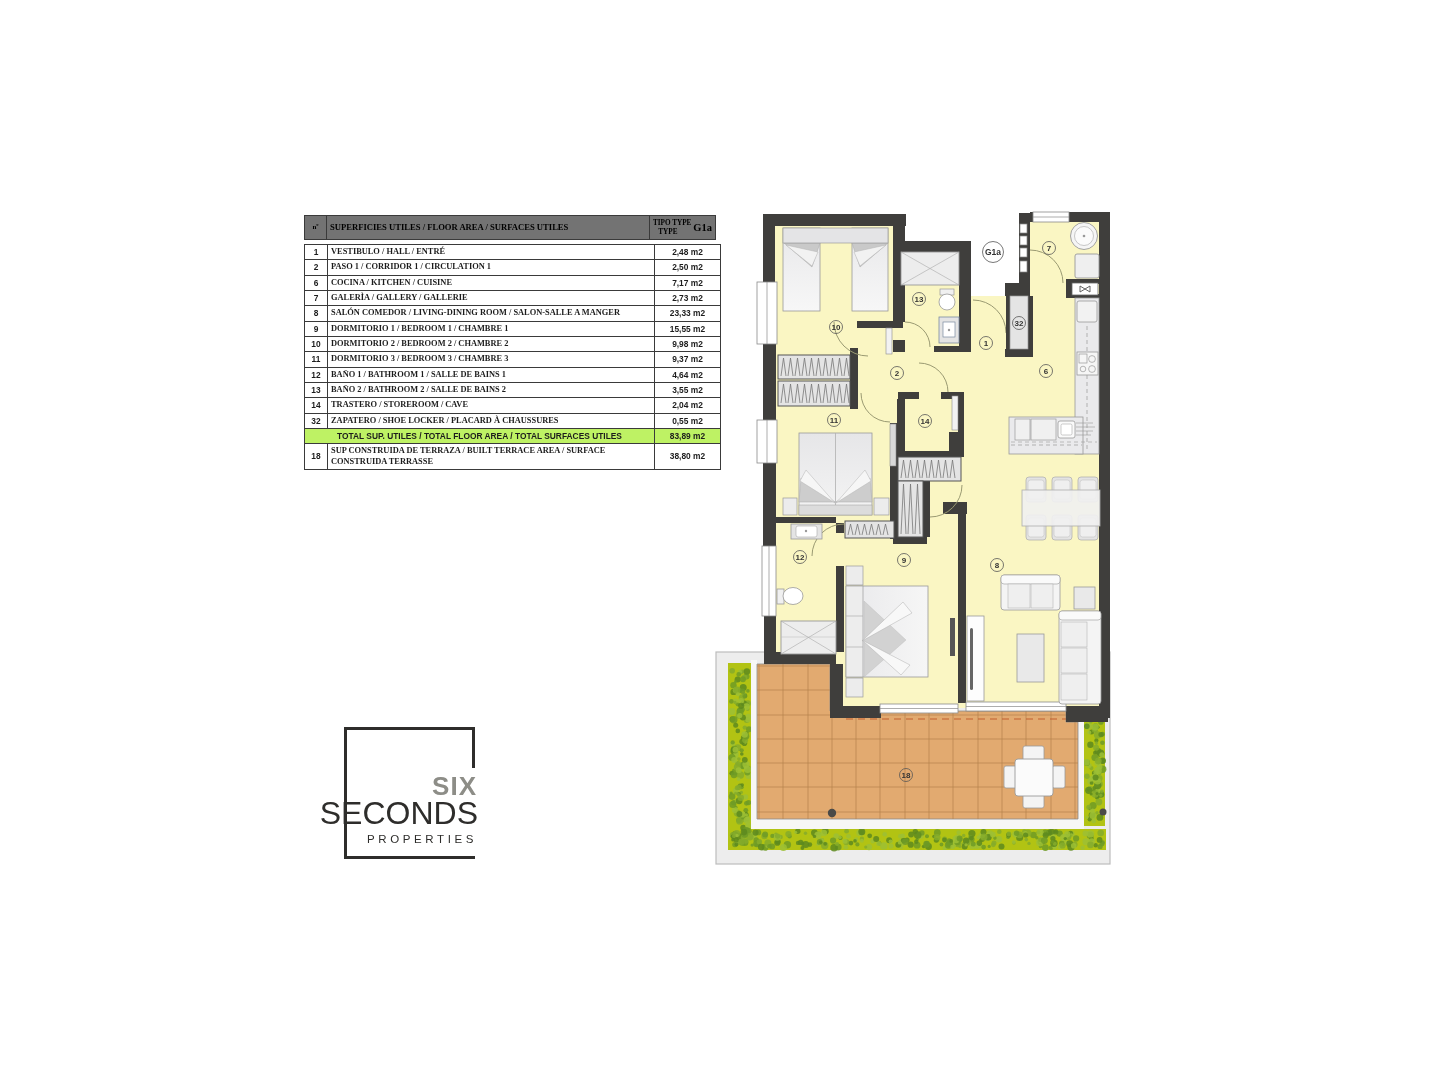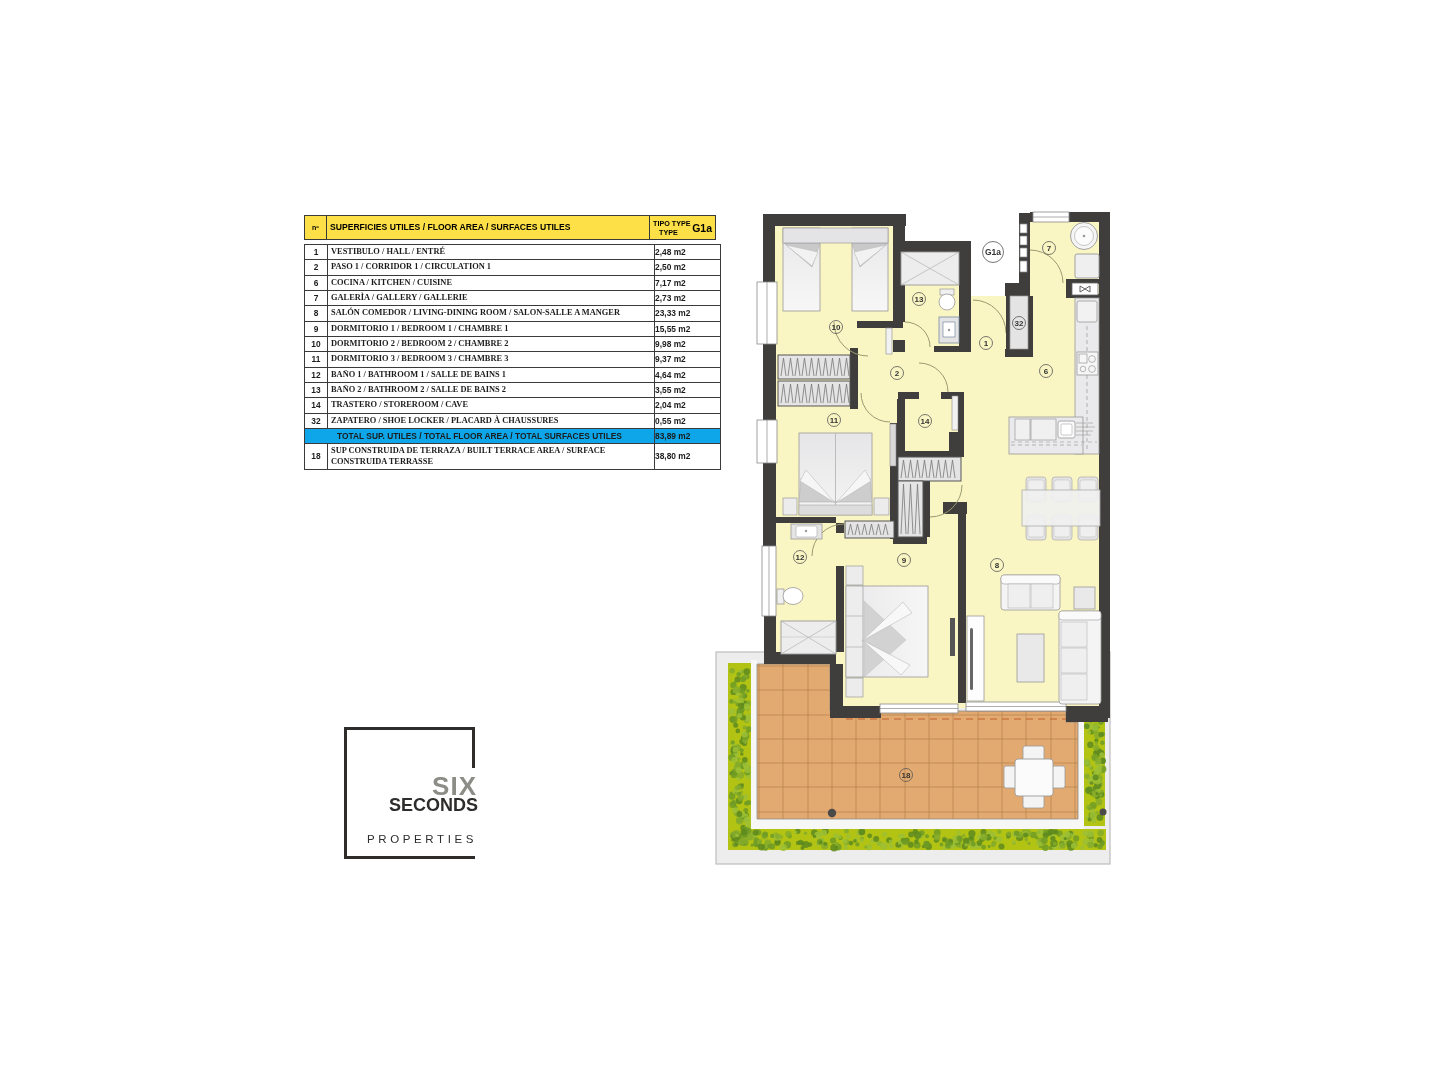--- a/index.html
+++ b/index.html
@@ -1,50 +1,50 @@
 <!DOCTYPE html>
 <html><head>
 <meta charset="utf-8">
 <style>
   html,body { margin:0; padding:0; background:#fff; width:1440px; height:1080px;
                font-family:"Liberation Sans", sans-serif; }
   #page { position:relative; width:1440px; height:1080px; overflow:hidden; }
   .thead { position:absolute; left:304px; top:215px; width:412px; height:25px;
-            border:1.4px solid #3a3a3a; box-sizing:border-box; background:#fde047; }
+            border:1.4px solid #3a3a3a; box-sizing:border-box; background:#737373;font-family:Liberation Serif, serif; }
   .thead .hc1 { position:absolute; left:0; top:0; width:22px; height:100%;
                  border-right:1px solid #3a3a3a; box-sizing:border-box;
                  font-size:7px; font-weight:bold; text-align:center; line-height:23px; }
   .thead .hc2 { position:absolute; left:22px; top:0; width:323px; height:100%;
                  border-right:1px solid #3a3a3a; box-sizing:border-box;
                  font-size:8.6px; font-weight:bold; line-height:23px; padding-left:3px; }
   .thead .hc3 { position:absolute; left:345px; top:0; width:65px; height:100%; font-weight:bold; }
   .thead .tipo { position:absolute; left:3px; top:3px; font-size:7.2px; line-height:9px; white-space:pre; }
   .thead .g1a  { position:absolute; right:3px; top:6px; font-size:10.5px; }
   table.areas { position:absolute; left:304px; top:244px; width:412px; border-collapse:collapse;
                  table-layout:fixed; }
   table.areas td { border:1px solid #3a3a3a; font-size:8.4px; font-weight:bold; color:#1c1c1c;
                     padding:0; height:14.33px; overflow:hidden; line-height:14px; }
   table.areas td.c1 { width:22px; text-align:center; }
   table.areas td.c2 { width:323px; padding-left:3px;font-family:Liberation Serif, serif; }
-  table.areas td.c3 { width:65px; text-align:left; }
+  table.areas td.c3 { width:65px; text-align:center; }
   table.areas td.c12 { text-align:center; }
-  table.areas tr.tot td { background:#0ea5e9; }
+  table.areas tr.tot td { background:#bef264; }
   table.areas tr.h14 td { height:14px; }
   table.areas tr.h25 td { height:24px; }
   table.areas tr.h26 td { height:25px; }
   table.areas tr.h28 td { height:27px; }
   table.areas td.cc { line-height:11px !important; }
   .logo { position:absolute; left:302px; top:727px; width:131px; height:132px;margin-left:42px; }
   .logo .btop { position:absolute; left:0; top:0; width:131px; height:3px; background:#2e2d2b; }
   .logo .bleft { position:absolute; left:0; top:0; width:3px; height:132px; background:#2e2d2b; }
   .logo .bbottom { position:absolute; left:0; bottom:0; width:131px; height:3px; background:#2e2d2b; }
   .logo .bright { position:absolute; right:0; top:0; width:3px; height:41px; background:#2e2d2b; }
   .logo .six { position:absolute; right:-2px; top:44px; font-size:26px; font-weight:bold;
                 color:#8d8d87; letter-spacing:1px; }
-  .logo .seconds { position:absolute; right:-3px; top:68px; font-size:18px; font-weight:bold;
+  .logo .seconds { position:absolute; right:-3px; top:68px; font-size:32px; font-weight:normal;
                     color:#2e2d2b; }
   .logo .props { position:absolute; right:-2px; top:106px; font-size:11.5px; color:#2e2d2b;
                   letter-spacing:3.6px;padding-left:23px; }
 </style>
 </head>
 <body>
 <div id="page">
 
 <div class="thead">
   <div class="hc1">nº</div>

